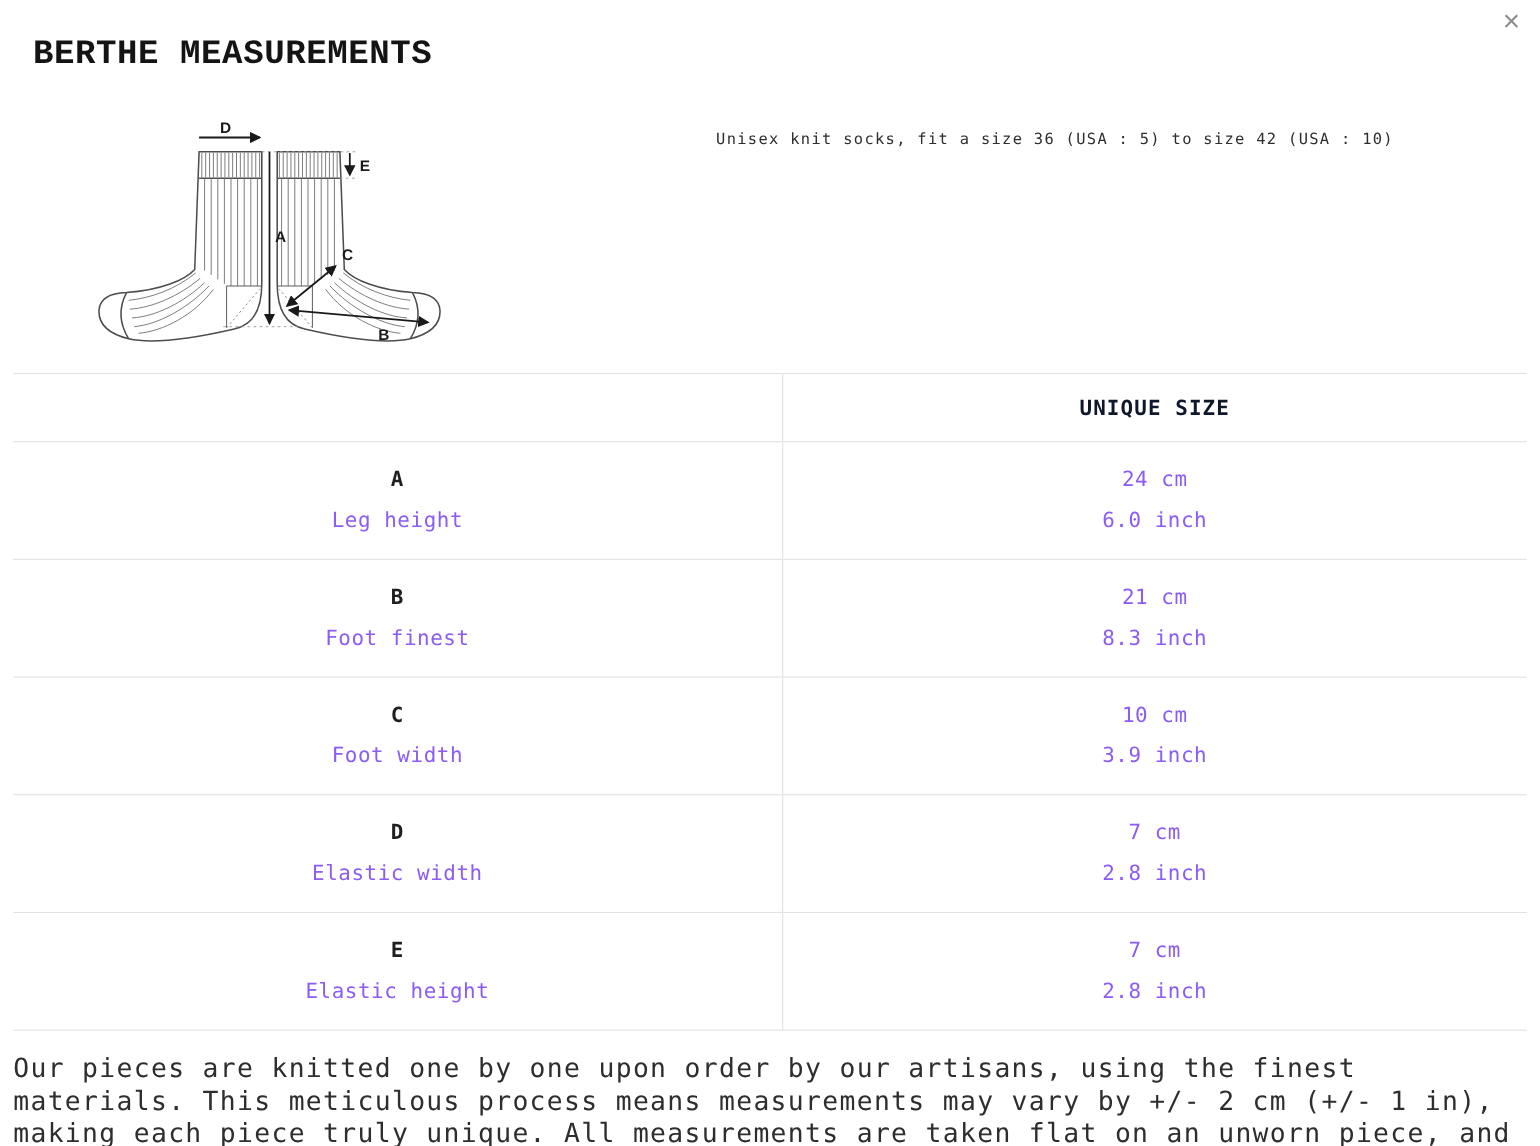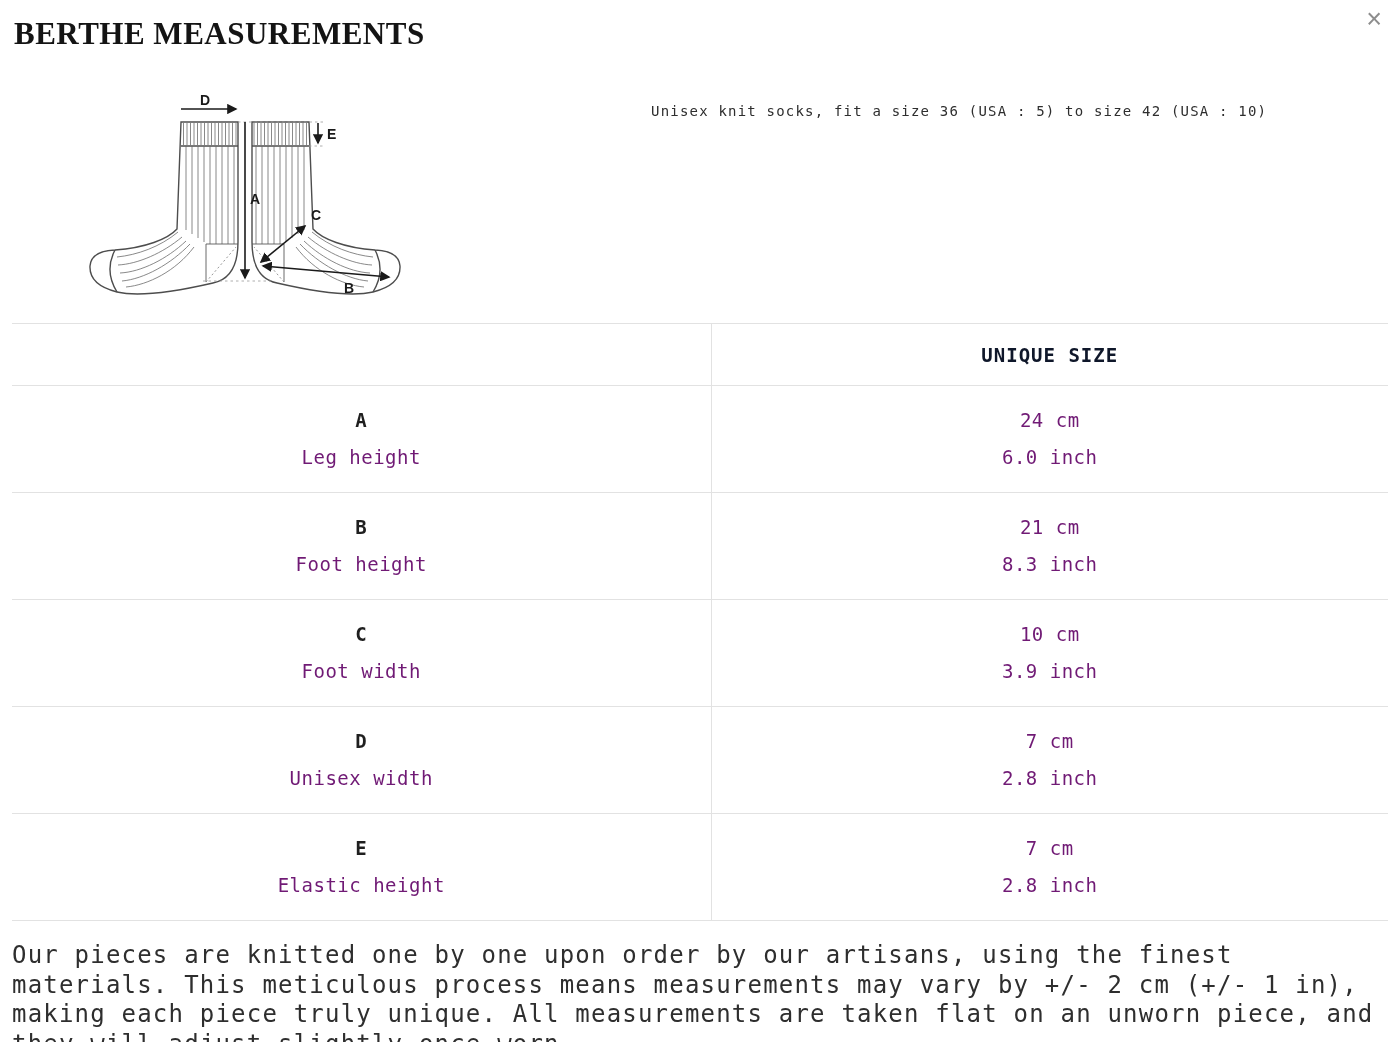--- a/index.html
+++ b/index.html
@@ -7,24 +7,24 @@
   body {
     width: 1400px; height: 1042px;
     background: #ffffff;
     color: #2e2e2e;
     font-family: "DejaVu Sans Mono", monospace;
     position: relative;
     padding: 0 12px;
     overflow: hidden;
   }
   .page-title {
-    font-family: Liberation Serif, serif;
+    font-family: Liberation Mono, monospace;
     font-size: 31px; font-weight: 700;
     letter-spacing: 0.5px; color: #141414;
-    margin: 0; padding: 13px 0 0 2px;
+    margin: 16px; padding: 13px 0 0 2px;
     line-height: 41px;
   }
   .close-btn {
     position: absolute; top: 2px; right: 12px;
     background: none; border: none; cursor: pointer;
     font-family: "Liberation Sans", sans-serif;
     font-size: 27px; line-height: 1; color: #8d8d8d;
     padding: 4px 6px;
   }
   .top-section { display: flex; margin-top: 38px; }
@@ -45,21 +45,21 @@
   th.col-measure { width: 699px; }
   .col-size { border-left: 1px solid #e2e2e2; }
   table.measurements thead tr { height: 62px; }
   table.measurements tbody tr { height: 107px; }
   th.col-size {
     font-size: 19px; font-weight: 700; letter-spacing: 1px;
     text-align: center; color: #0f172a; vertical-align: middle;
   }
   td { text-align: center; vertical-align: middle; font-size: 19px; letter-spacing: 0.5px; line-height: 37px; padding: 0; }
   .m-letter { font-weight: 700; color: #1f1f1f; }
-  .m-label, .v-cm, .v-inch { font-weight: 400; color: #701a75; }
+  .m-label, .v-cm, .v-inch { font-weight: 400; color: #8b5cf6; }
   .footer-note {
     margin: 20px 0 0 0;
     font-size: 24px; letter-spacing: 1.2px; line-height: 29.5px;
     color: #2e2e2e;
   }
   
   .sock-line { fill: none; stroke: #4d4d4d; stroke-width: 1.4; }
   .rib { fill: none; stroke: #6b6b6b; stroke-width: 0.8; }
   .heel-solid { fill: none; stroke: #5a5a5a; stroke-width: 0.9; }
   .heel-dot { fill: none; stroke: #8a8a8a; stroke-width: 0.9; stroke-dasharray: 2 2.5; }
@@ -137,41 +137,41 @@
         <div class="m-label">Leg height</div>
       </td>
       <td class="col-size">
         <div class="v-cm">24 cm</div>
         <div class="v-inch">6.0 inch</div>
       </td>
     </tr>
     <tr>
       <td class="col-measure">
         <div class="m-letter">B</div>
-        <div class="m-label">Foot height</div>
+        <div class="m-label">Foot finest</div>
       </td>
       <td class="col-size">
         <div class="v-cm">21 cm</div>
         <div class="v-inch">8.3 inch</div>
       </td>
     </tr>
     <tr>
       <td class="col-measure">
         <div class="m-letter">C</div>
         <div class="m-label">Foot width</div>
       </td>
       <td class="col-size">
         <div class="v-cm">10 cm</div>
         <div class="v-inch">3.9 inch</div>
       </td>
     </tr>
     <tr>
       <td class="col-measure">
         <div class="m-letter">D</div>
-        <div class="m-label">Unisex width</div>
+        <div class="m-label">Elastic width</div>
       </td>
       <td class="col-size">
         <div class="v-cm">7 cm</div>
         <div class="v-inch">2.8 inch</div>
       </td>
     </tr>
     <tr>
       <td class="col-measure">
         <div class="m-letter">E</div>
         <div class="m-label">Elastic height</div>

